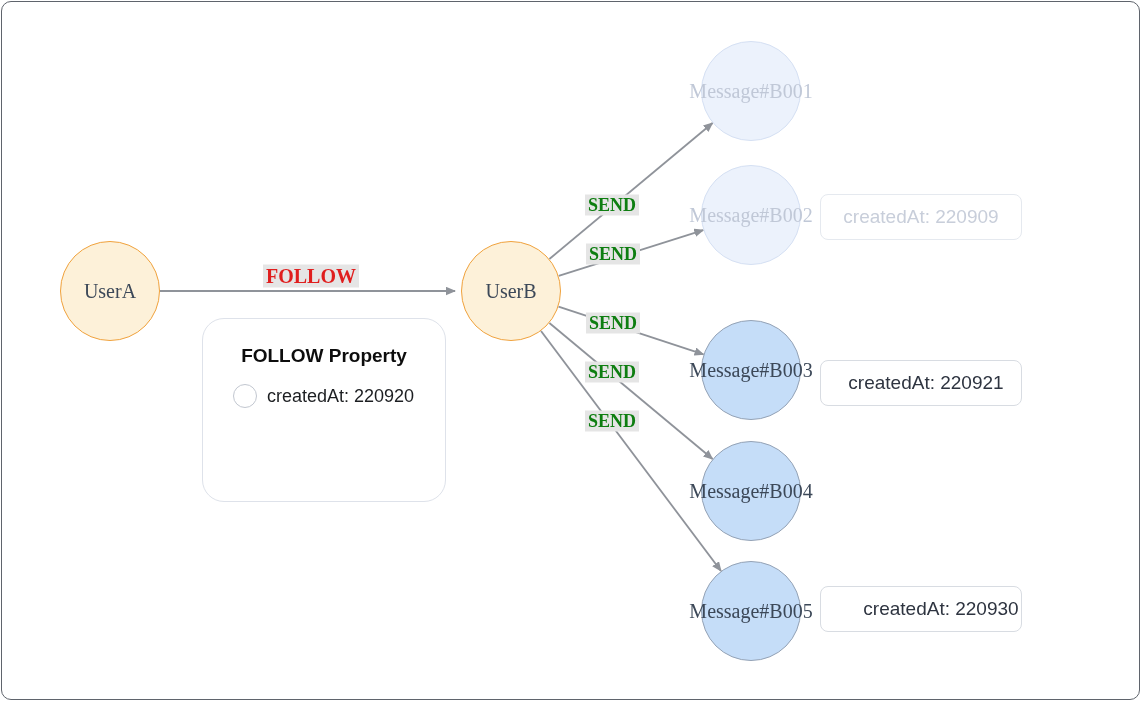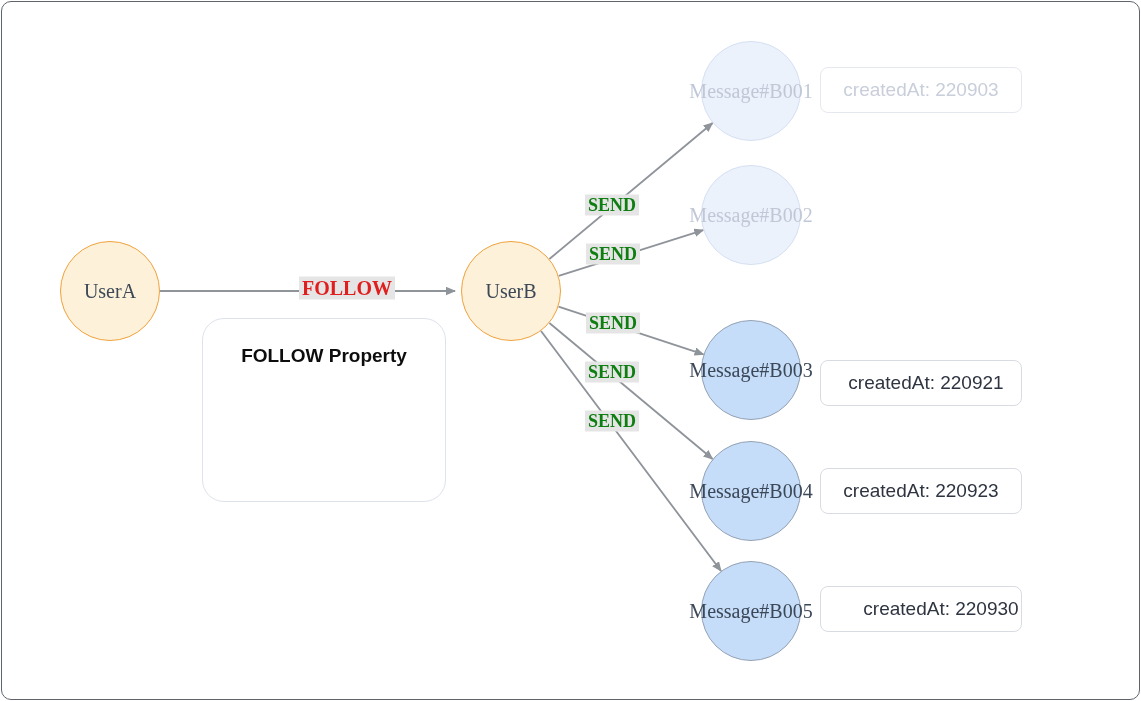--- a/index.html
+++ b/index.html
@@ -150,21 +150,21 @@
       </marker>
     </defs>
     <line x1="160" y1="291" x2="455" y2="291" marker-end="url(#arrow)"></line>
     <line x1="549.4" y1="259.0" x2="712.6" y2="123.0" marker-end="url(#arrow)"></line>
     <line x1="558.7" y1="275.9" x2="703.3" y2="230.1" marker-end="url(#arrow)"></line>
     <line x1="558.5" y1="306.6" x2="703.5" y2="354.4" marker-end="url(#arrow)"></line>
     <line x1="549.4" y1="323.0" x2="712.6" y2="459.0" marker-end="url(#arrow)"></line>
     <line x1="541.0" y1="331.0" x2="721.0" y2="571.0" marker-end="url(#arrow)"></line>
   </svg>
 
-  <div class="edge-label follow" style="left:311px; top:288px;margin-left:36px;">FOLLOW</div>
+  <div class="edge-label follow" style="left:311px; top:276px;">FOLLOW</div>
   <div class="edge-label send" style="left:612px; top:205px;">SEND</div>
   <div class="edge-label send" style="left:613px; top:254px;">SEND</div>
   <div class="edge-label send" style="left:613px; top:323px;">SEND</div>
   <div class="edge-label send" style="left:612px; top:372px;">SEND</div>
   <div class="edge-label send" style="left:612px; top:421px;">SEND</div>
 
   <div class="node node-user" style="left:60px; top:241px;">
     <span>User</span>
     <span>A</span>
   </div>
@@ -187,23 +187,26 @@
   </div>
   <div class="node node-msg" style="left:701px; top:441px;">
     <span>Message</span>
     <span>#B004</span>
   </div>
   <div class="node node-msg" style="left:701px; top:561px;">
     <span>Message</span>
     <span>#B005</span>
   </div>
 
-  <div class="created-box faded" style="top:67px;">createdAt: 220903</div>
+  <div class="created-box faded" style="top:194px;">createdAt: 220909</div>
   <div class="created-box" style="top:360px;padding-left:10px;">createdAt: 220921</div>
-  <div class="created-box" style="top:468px;">createdAt: 220923</div>
   <div class="created-box" style="top:586px;padding-left:40px;">createdAt: 220930</div>
 
   <div class="property-panel">
     <div class="panel-title">FOLLOW Property</div>
+    <div class="panel-row">
+      <span class="bullet"></span>
+      <span class="panel-item-text">createdAt: 220920</span>
+    </div>
   </div>
 
   <div class="frame"></div>
 </div>
 
 </body></html>

